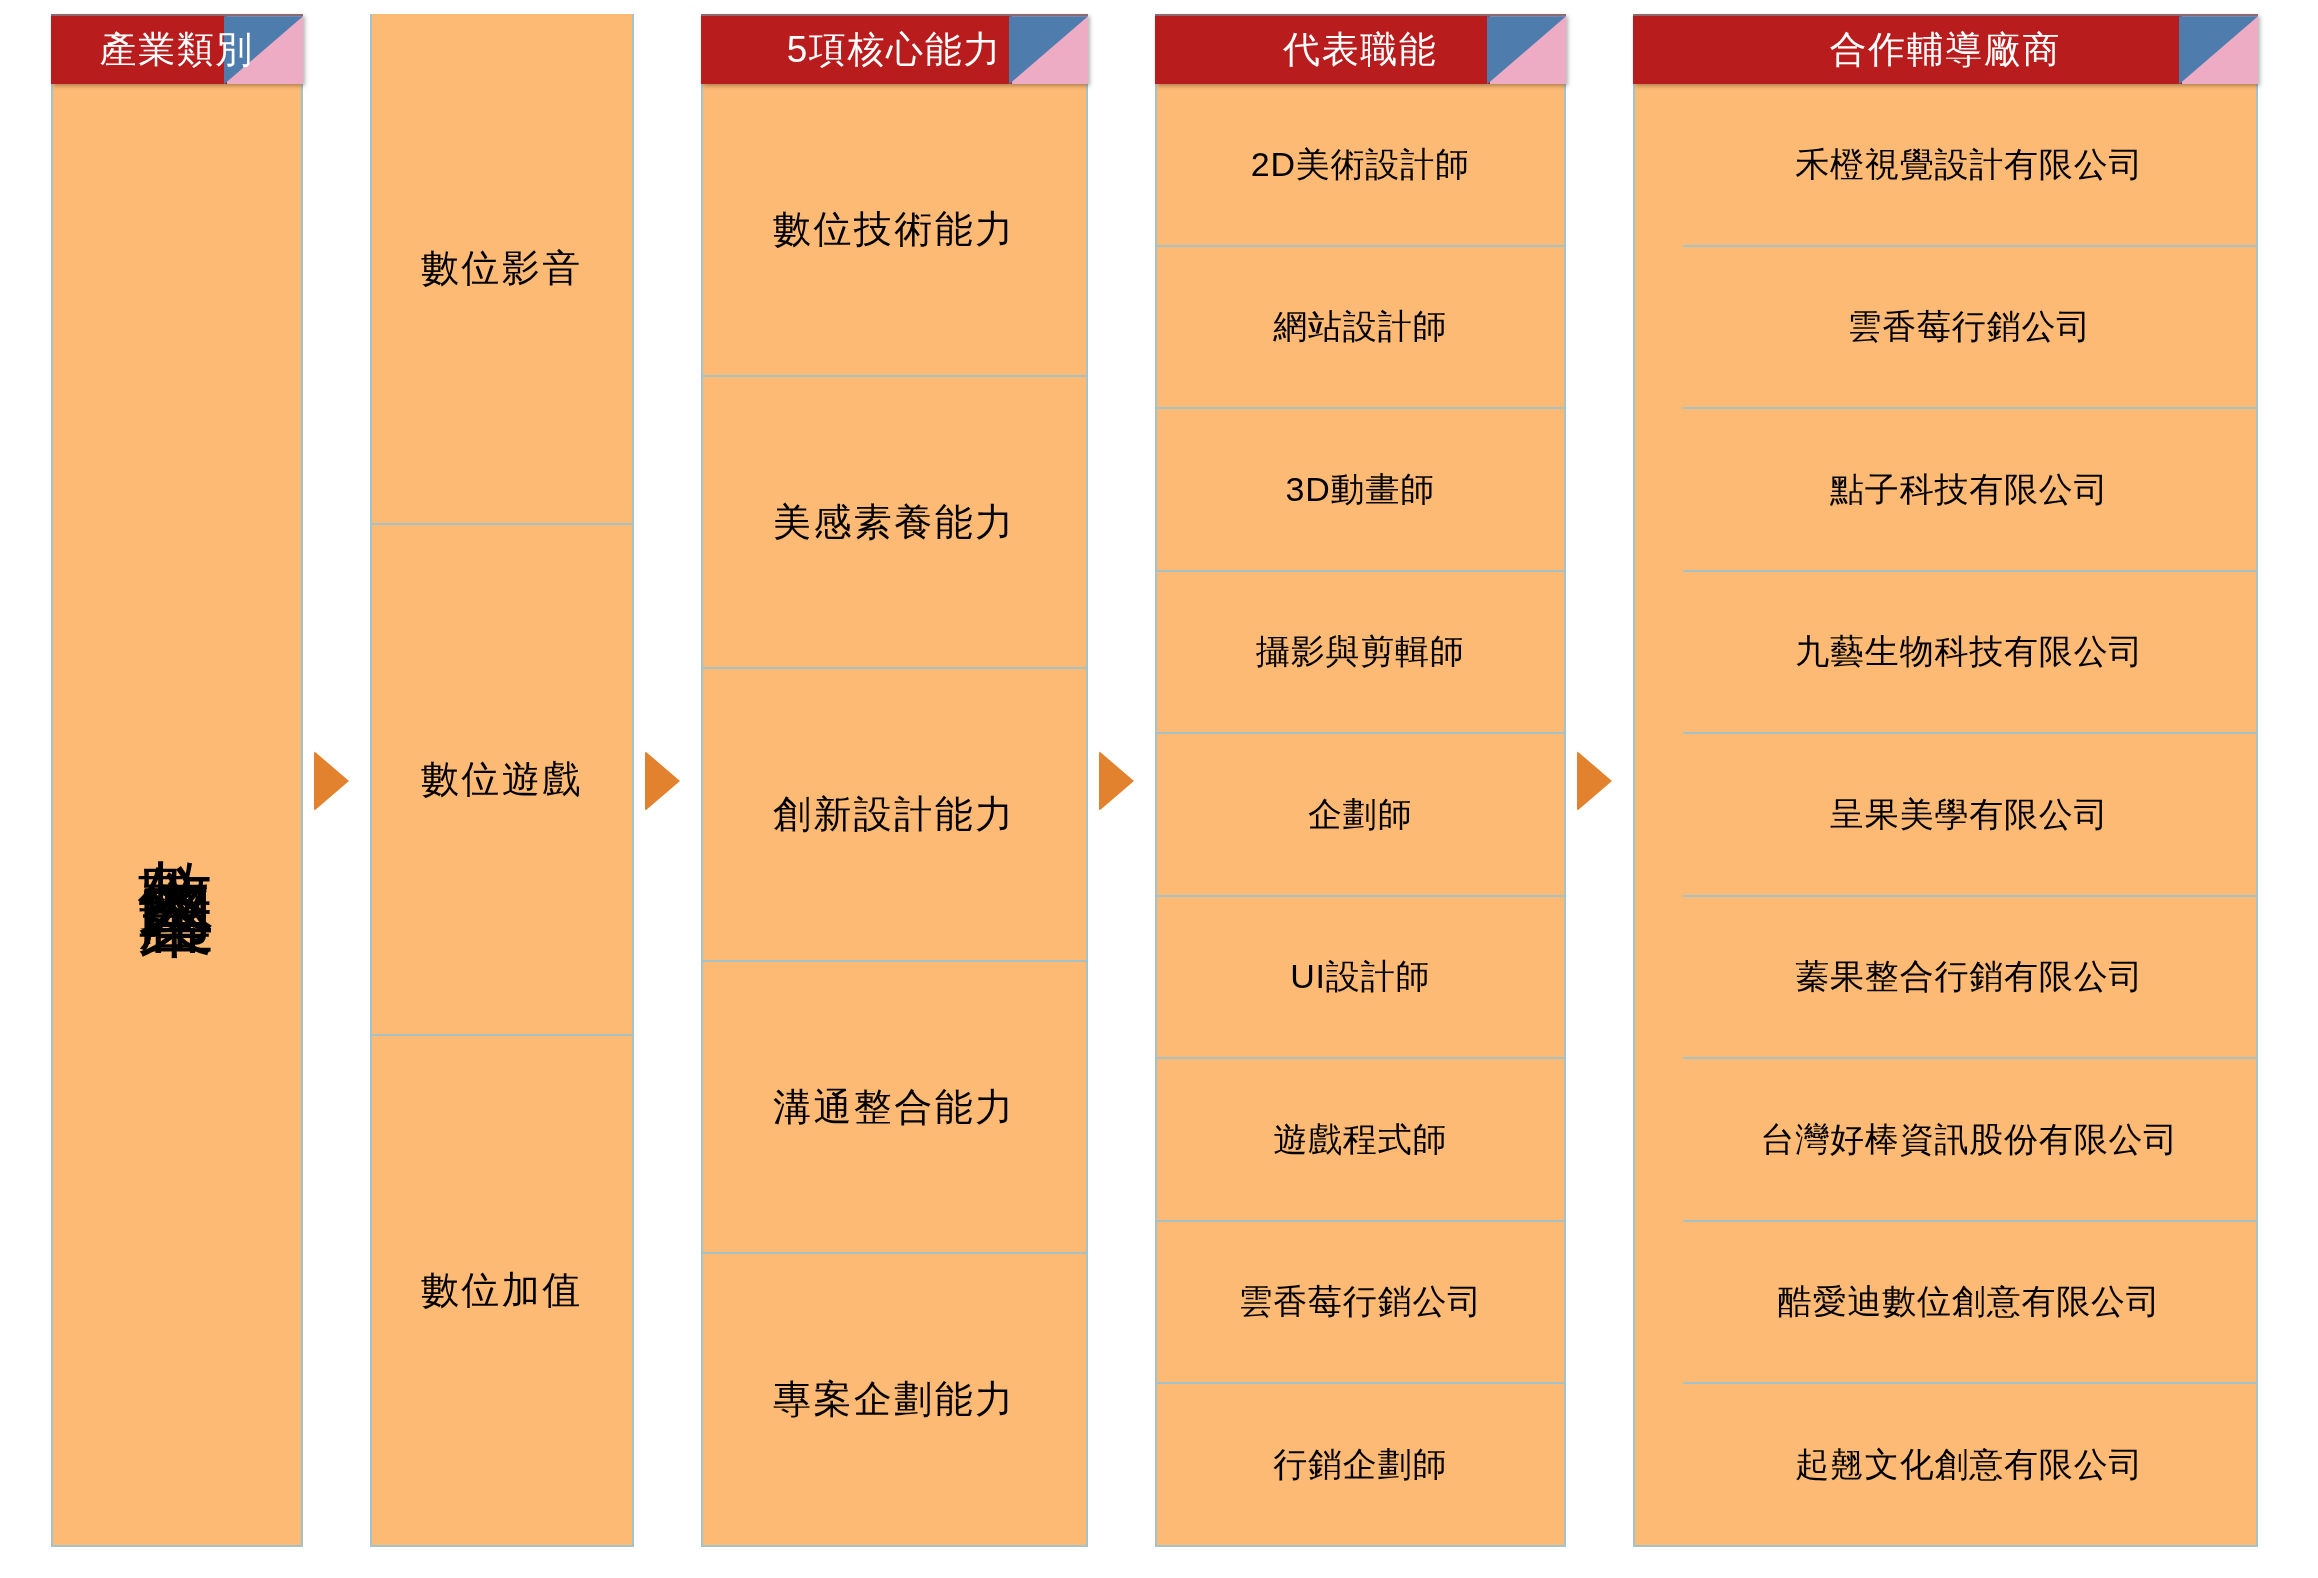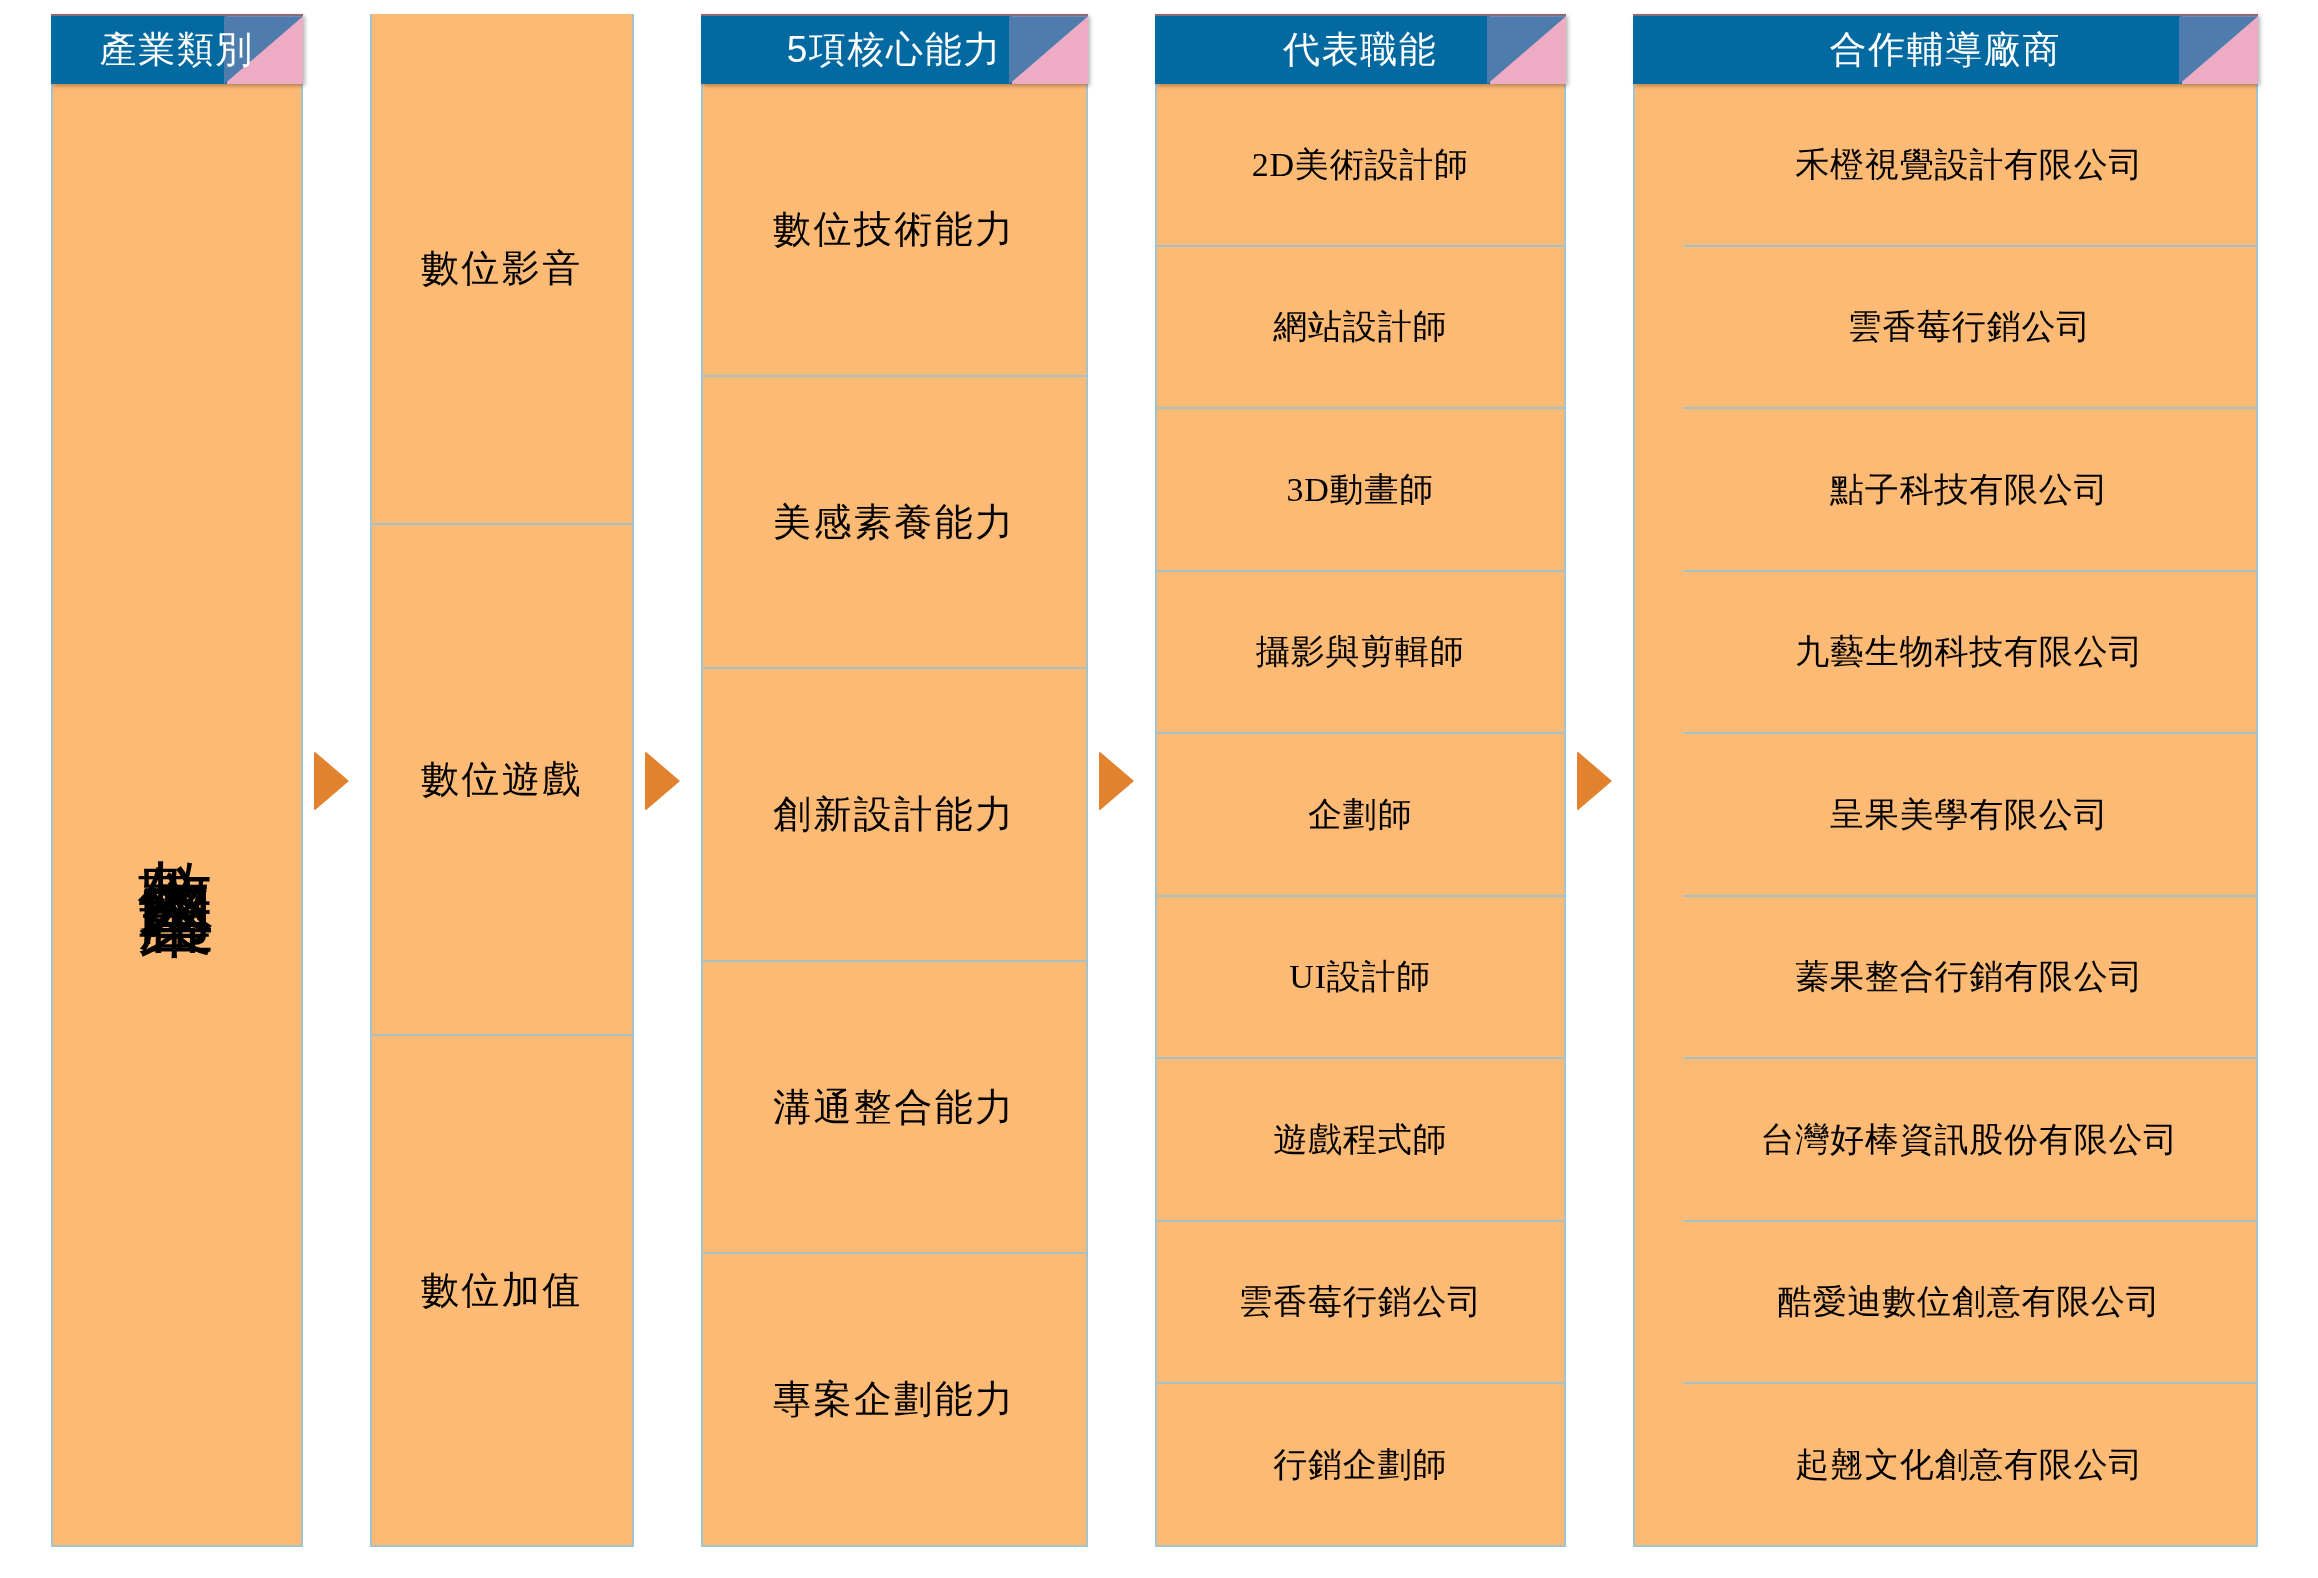--- a/index.html
+++ b/index.html
@@ -28,29 +28,29 @@
   
   .col {
     position: relative;
     display: flex;
     flex-direction: column;
     box-sizing: border-box;
   }
   .col-1 { width: 262px; }
   .col-2 { width: 274px; }
   .col-3 { width: 397px; }
-  .col-4 { width: 421px; font-family: Liberation Serif, serif; }
+  .col-4 { width: 421px; }
   .col-5 { width: 635px; }
 
   
   .col-header {
     position: relative;
     height: 68px;
     flex: 0 0 68px;
-    background: #0369a1;
+    background: #b91c1c;
     color: #ffffff;
     display: flex;
     align-items: center;
     justify-content: center;
     font-size: 37px;
     letter-spacing: 1.6px;
     box-shadow: 2.4px 2.4px 4px rgba(0,0,0,0.30);
     overflow: hidden;
     margin-left: 9.5px;
     margin-right: 0px;

